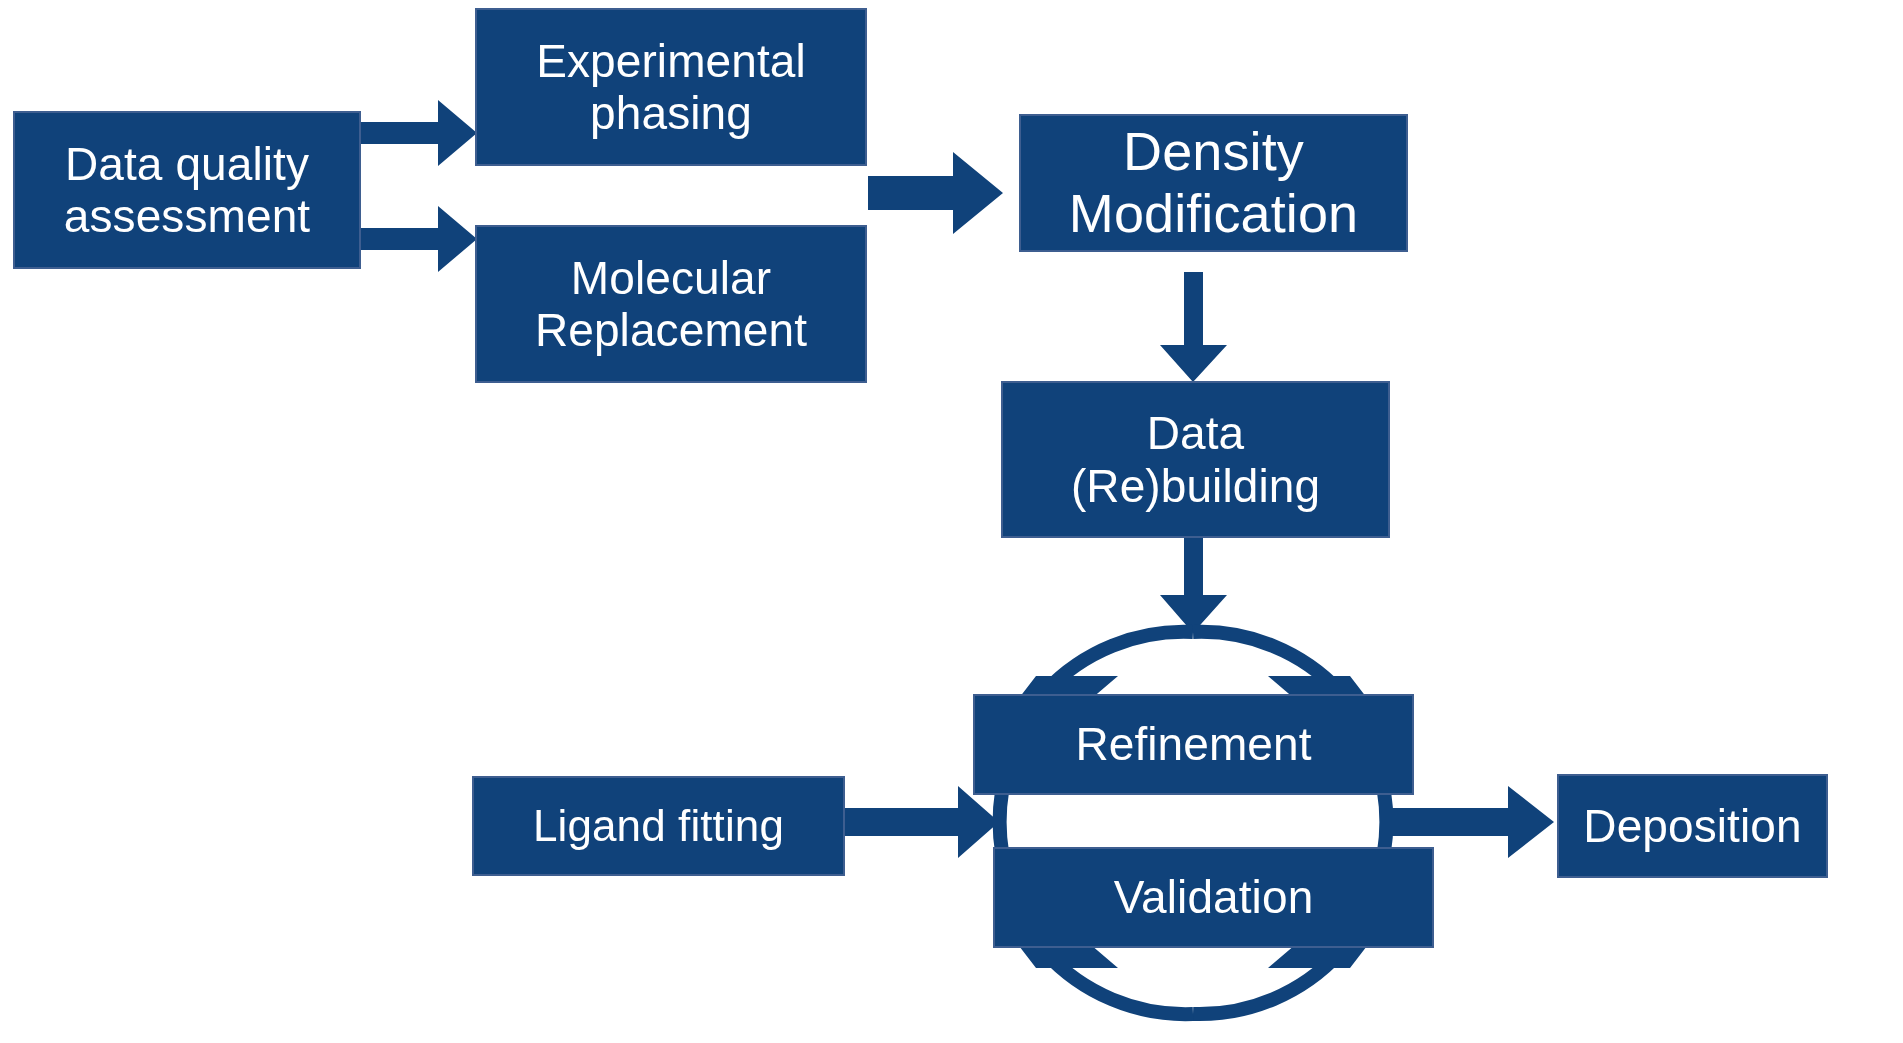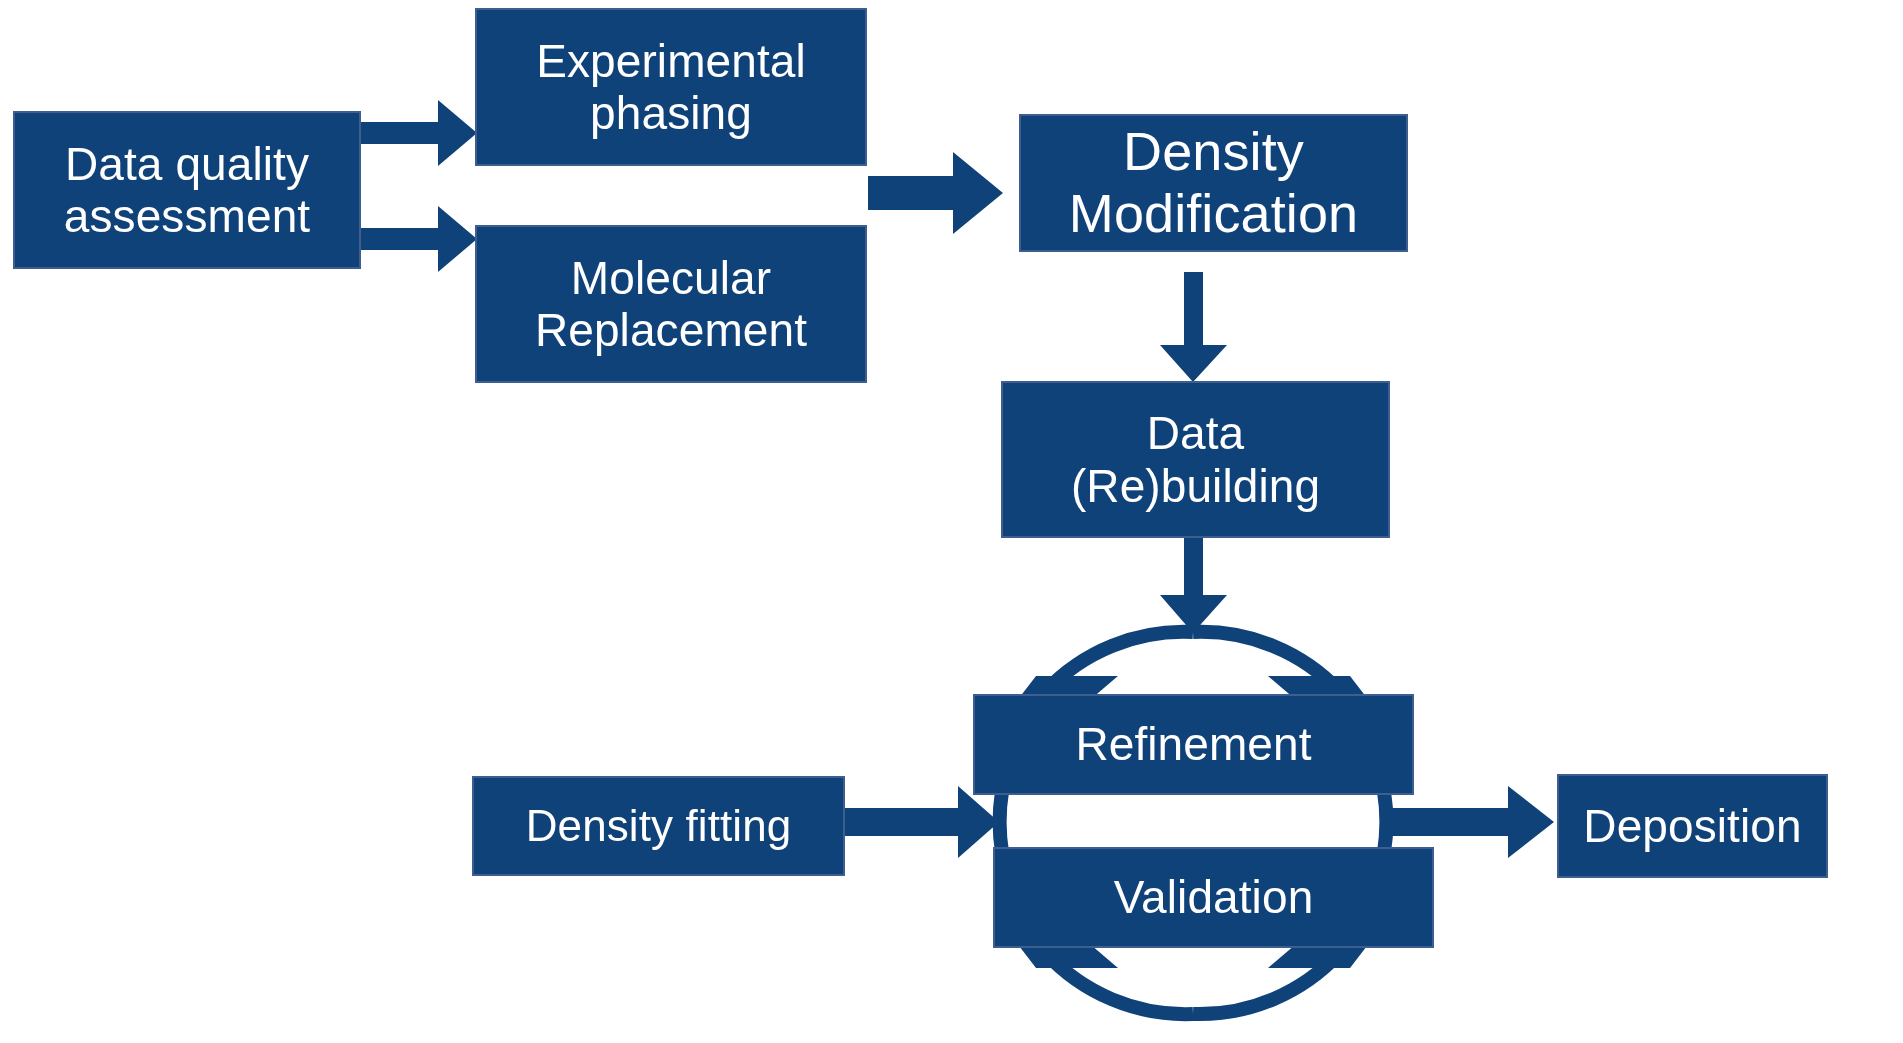--- a/index.html
+++ b/index.html
@@ -126,17 +126,17 @@
   <div class="node" id="node-density">Density
 Modification</div>
 
   <div class="node" id="node-model">Data
 (Re)building</div>
 
   <div class="node" id="node-refinement">Refinement</div>
 
   <div class="node" id="node-validation">Validation</div>
 
-  <div class="node" id="node-ligand">Density fitting</div>
+  <div class="node" id="node-ligand">Ligand fitting</div>
 
   <div class="node" id="node-deposition">Deposition</div>
 
 </div>
 
 </body></html>

